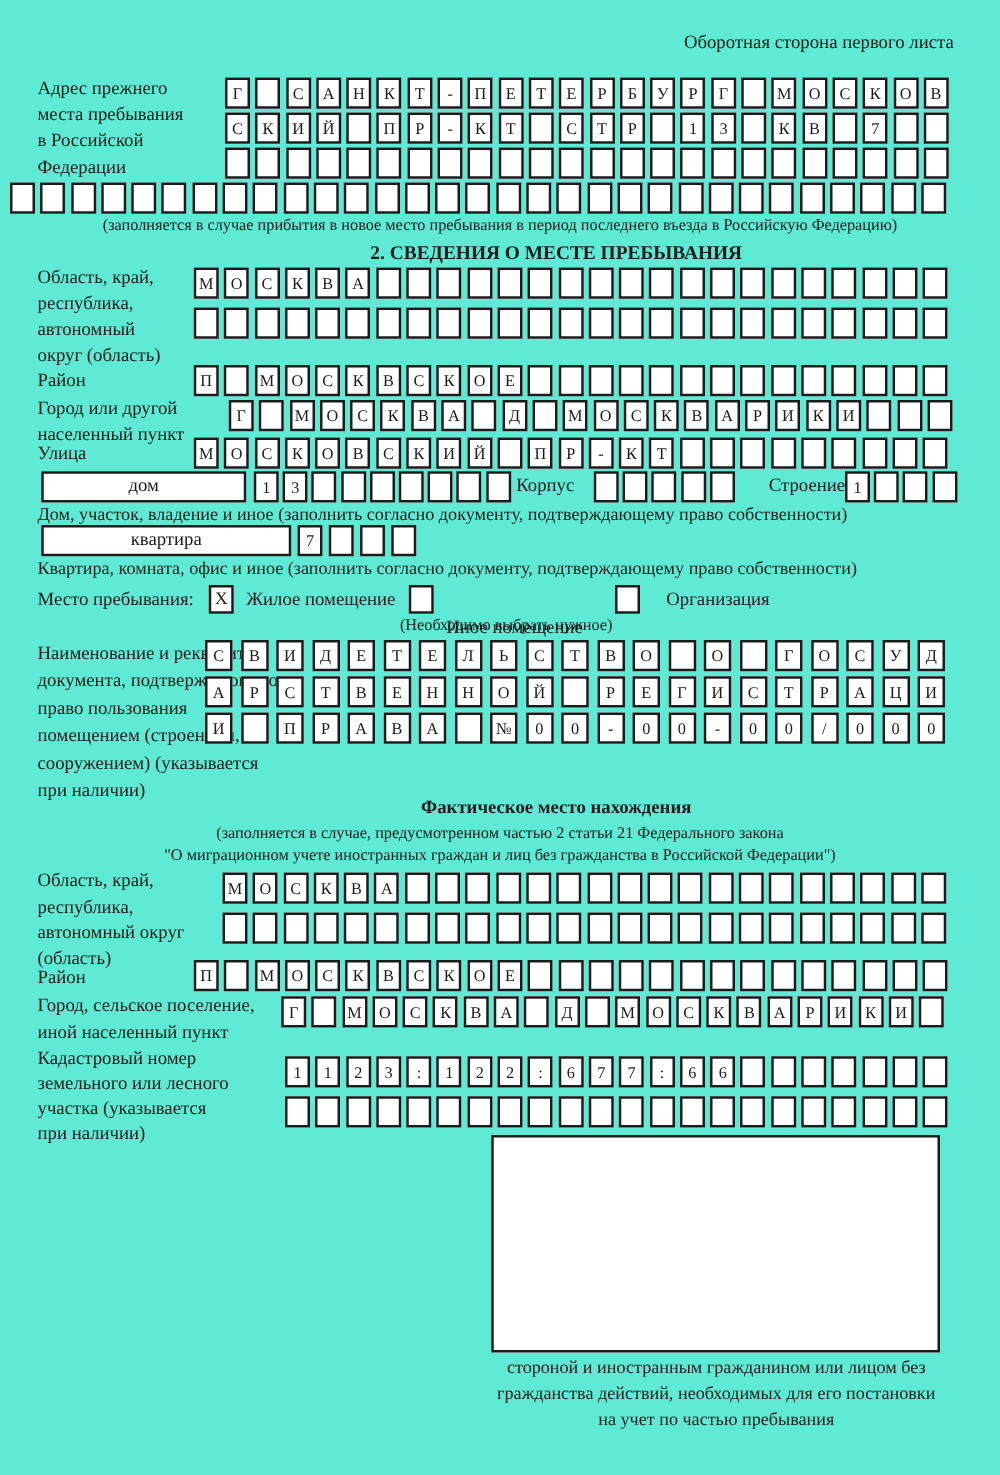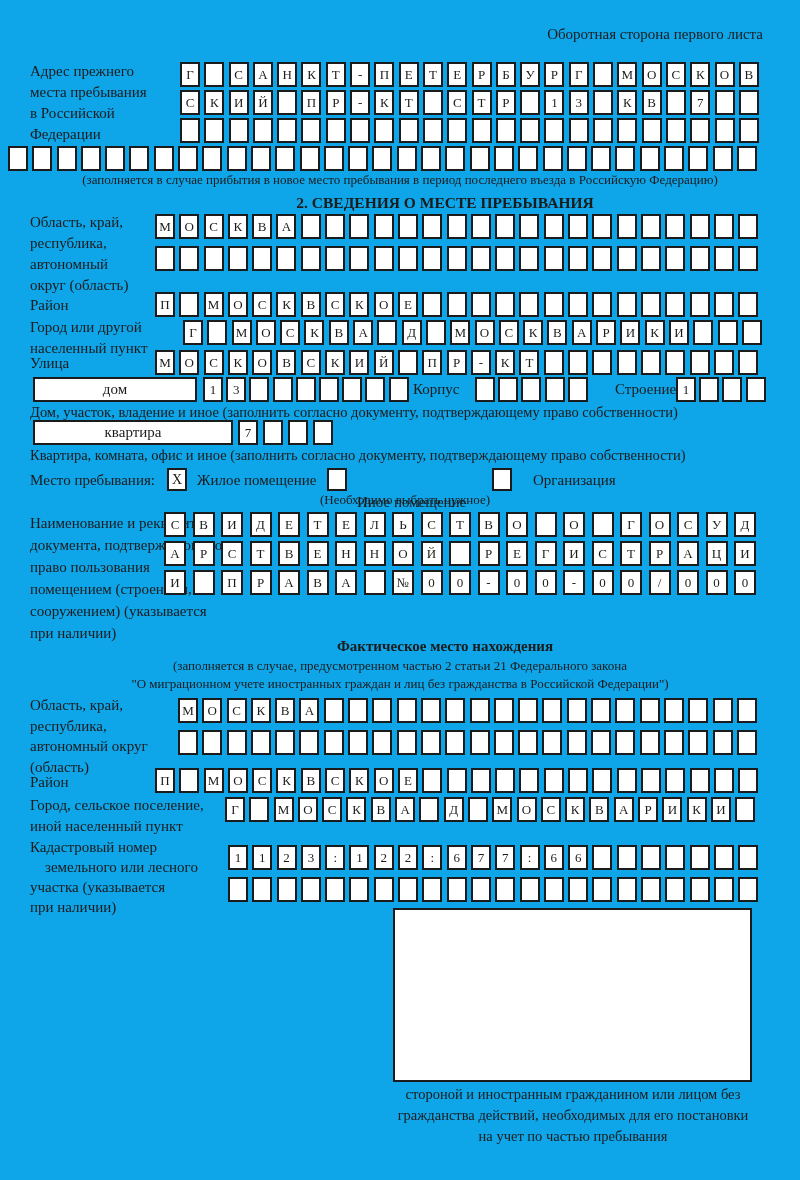--- a/index.html
+++ b/index.html
@@ -1,17 +1,17 @@
 <!DOCTYPE html>
 <html><head>
 <meta charset="utf-8">
 <style>
   html,body{margin:0;padding:0;background:#fff;}
   #form{
-    position:relative;width:800px;height:1180px;background:#0ea5e9;
+    position:relative;width:800px;height:1180px;background:#5eead4;
     font-family:"Liberation Serif","DejaVu Serif",serif;color:#1b1b1b;
     overflow:hidden;
   }
   .abs{position:absolute;}
   .lbl{font-size:15px;line-height:21px;white-space:nowrap;}
   .note{font-size:13px;white-space:nowrap;}
   .center{left:0;width:800px;text-align:center;}
   .bold{font-weight:bold;padding-left:45px;}
   .row{display:flex;}
   .g24{gap:4.3px;}
@@ -556,21 +556,21 @@
       <span class="cell">А</span>
       <span class="cell">Р</span>
       <span class="cell">И</span>
       <span class="cell">К</span>
       <span class="cell">И</span>
       <span class="cell"></span>
     </div>
 
   <div class="abs" style="left:30px;top:837px;">
     <div class="lbl" style="line-height:20px;">Кадастровый номер</div>
-    <div class="lbl" style="line-height:20px;margin-left:15px;">земельного или лесного</div>
+    <div class="lbl" style="line-height:20px;">земельного или лесного</div>
     <div class="lbl" style="line-height:20px;">участка (указывается</div>
     <div class="lbl" style="line-height:20px;">при наличии)</div>
   </div>
   <div class="abs row g24" style="left:228px;top:845px;">
       <span class="cell">1</span>
       <span class="cell">1</span>
       <span class="cell">2</span>
       <span class="cell">3</span>
       <span class="cell">:</span>
       <span class="cell">1</span>

